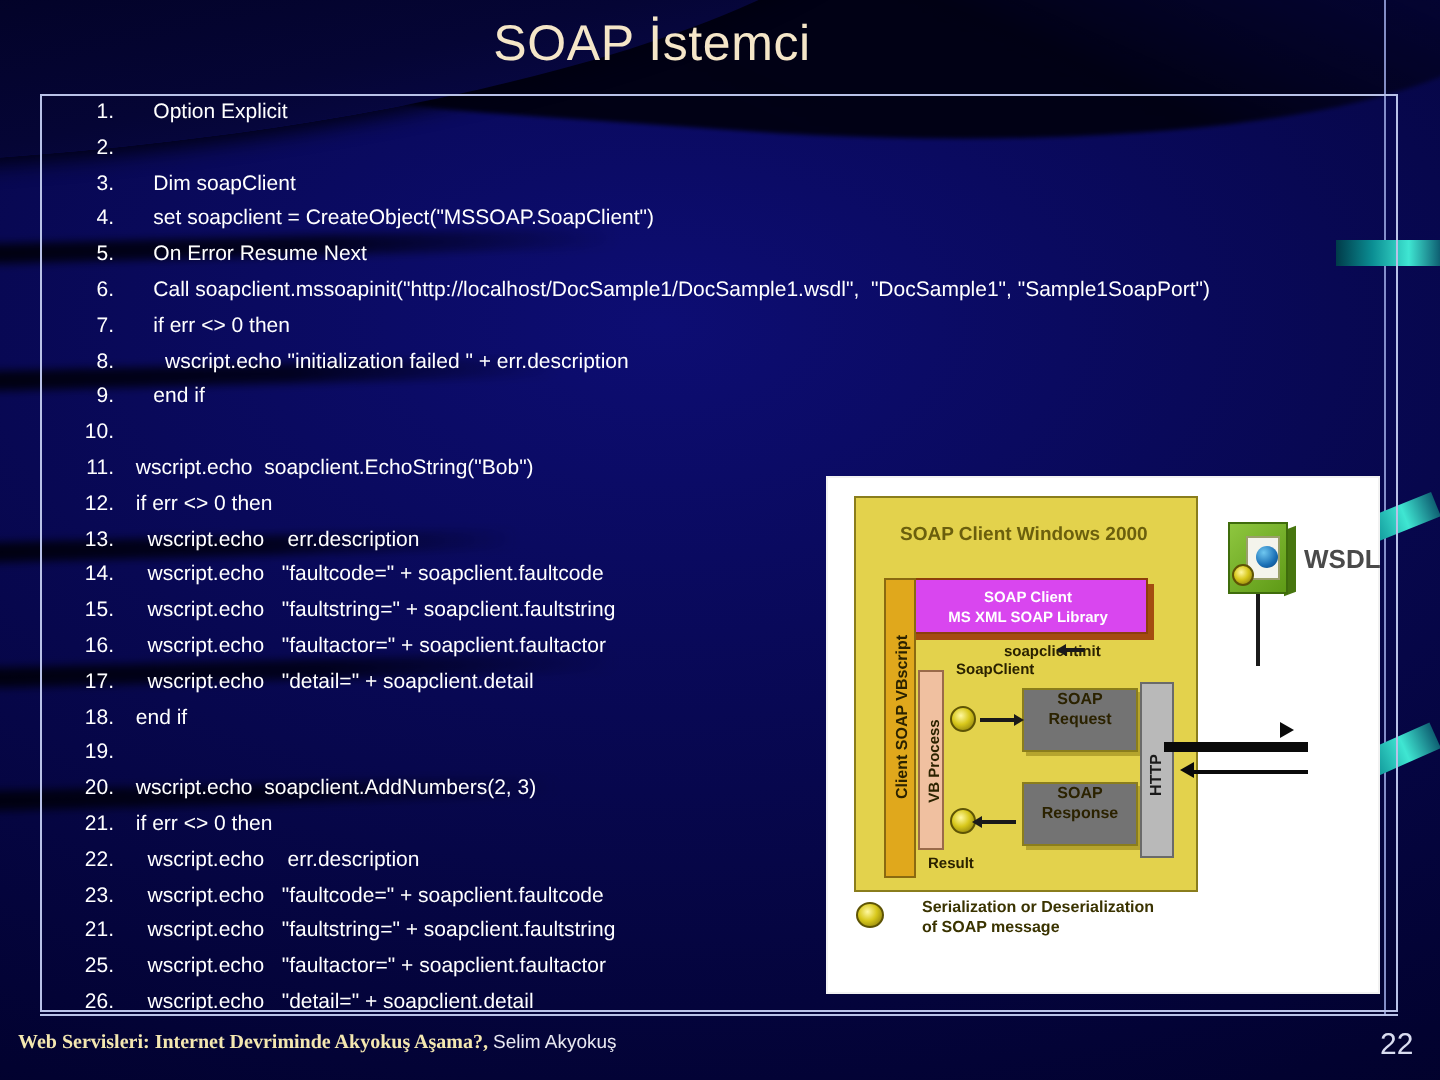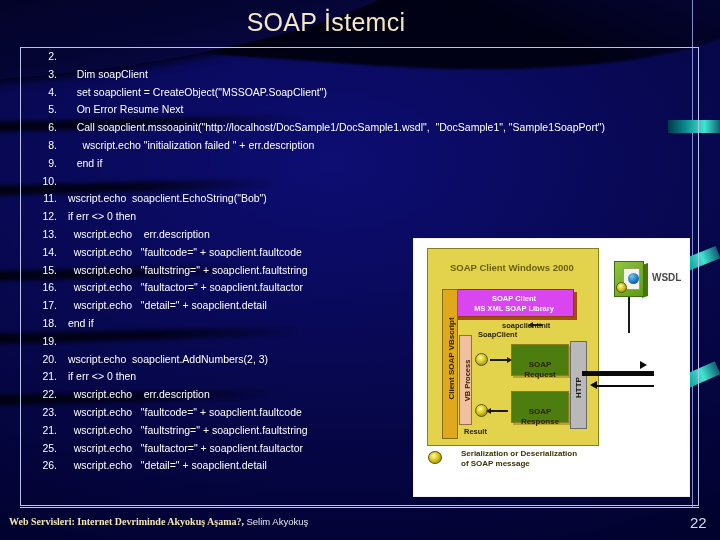--- a/index.html
+++ b/index.html
@@ -197,30 +197,30 @@
     font-weight: bold;
     font-family: "Liberation Sans", sans-serif;
     white-space: nowrap;
   }
   .dg-l-init { left: 50px; top: 72px; margin-left: 24px; }
   .dg-l-svc  { left: 50px; top: 81px; }
   .dg-l-res  { left: 36px; top: 178px; }
   .dg-box {
     position: absolute;
     width: 58px; height: 32px;
-    background: #4d7c0f;
+    background: #737373;
     border: 1px solid #8a7d1c;
     box-shadow: 2px 2px 0 #b5a42e;
     box-sizing: border-box;
     color: #2b2200;
     font-size: 8px;
     font-weight: bold;
     text-align: center;
     line-height: 10px;
-    padding-top: 15px;
+    padding-top: 0;
     font-family: "Liberation Sans", sans-serif;
   }
   .dg-req { left: 83px; top: 95px; }
   .dg-resp{ left: 83px; top: 142px; }
   .dg-http {
     position: absolute;
     left: 142px; top: 92px;
     width: 17px; height: 88px;
     background: #b9b9b9;
     border: 1px solid #6a6a6a;
@@ -323,21 +323,21 @@
     width: 11px; height: 11px;
     border-radius: 50%;
     background: radial-gradient(circle at 40% 35%, #fff8a0 0%, #d8c81c 45%, #7a6d08 100%);
     border: 1px solid #5e5405;
     box-sizing: border-box;
   }
   .wsdl-label {
     position: absolute;
     left: 238px; top: 33px;
     color: #4a4a4a;
-    font-size: 10px;
+    font-size: 13px;
     font-weight: bold;
     font-family: "Liberation Sans", sans-serif;
   }
   .wsdl-stem {
     position: absolute;
     left: 214px; top: 58px;
     width: 1.5px; height: 36px;
     background: #1a1a1a;
   }
   .net-thick {
@@ -416,25 +416,27 @@
 
   <div class="v-rule"></div>
   <div class="teal teal-1"></div>
   <div class="teal teal-2"></div>
   <div class="teal teal-3"></div>
 
   <div id="title">SOAP İstemci</div>
 
   <div id="codebox">
     <div id="code-lines">
+        <div class="code-line"><span class="ln">1.</span><span class="code-txt">    Option Explicit</span></div>
         <div class="code-line"><span class="ln">2.</span><span class="code-txt"></span></div>
         <div class="code-line"><span class="ln">3.</span><span class="code-txt">    Dim soapClient</span></div>
         <div class="code-line"><span class="ln">4.</span><span class="code-txt">    set soapclient = CreateObject("MSSOAP.SoapClient")</span></div>
         <div class="code-line"><span class="ln">5.</span><span class="code-txt">    On Error Resume Next</span></div>
         <div class="code-line"><span class="ln">6.</span><span class="code-txt">    Call soapclient.mssoapinit("http://localhost/DocSample1/DocSample1.wsdl",  "DocSample1", "Sample1SoapPort")</span></div>
+        <div class="code-line"><span class="ln">7.</span><span class="code-txt">    if err &lt;&gt; 0 then</span></div>
         <div class="code-line"><span class="ln">8.</span><span class="code-txt">      wscript.echo "initialization failed " + err.description</span></div>
         <div class="code-line"><span class="ln">9.</span><span class="code-txt">    end if</span></div>
         <div class="code-line"><span class="ln">10.</span><span class="code-txt"></span></div>
         <div class="code-line"><span class="ln">11.</span><span class="code-txt"> wscript.echo  soapclient.EchoString("Bob")</span></div>
         <div class="code-line"><span class="ln">12.</span><span class="code-txt"> if err &lt;&gt; 0 then</span></div>
         <div class="code-line"><span class="ln">13.</span><span class="code-txt">   wscript.echo    err.description</span></div>
         <div class="code-line"><span class="ln">14.</span><span class="code-txt">   wscript.echo   "faultcode=" + soapclient.faultcode</span></div>
         <div class="code-line"><span class="ln">15.</span><span class="code-txt">   wscript.echo   "faultstring=" + soapclient.faultstring</span></div>
         <div class="code-line"><span class="ln">16.</span><span class="code-txt">   wscript.echo   "faultactor=" + soapclient.faultactor</span></div>
         <div class="code-line"><span class="ln">17.</span><span class="code-txt">   wscript.echo   "detail=" + soapclient.detail</span></div>

